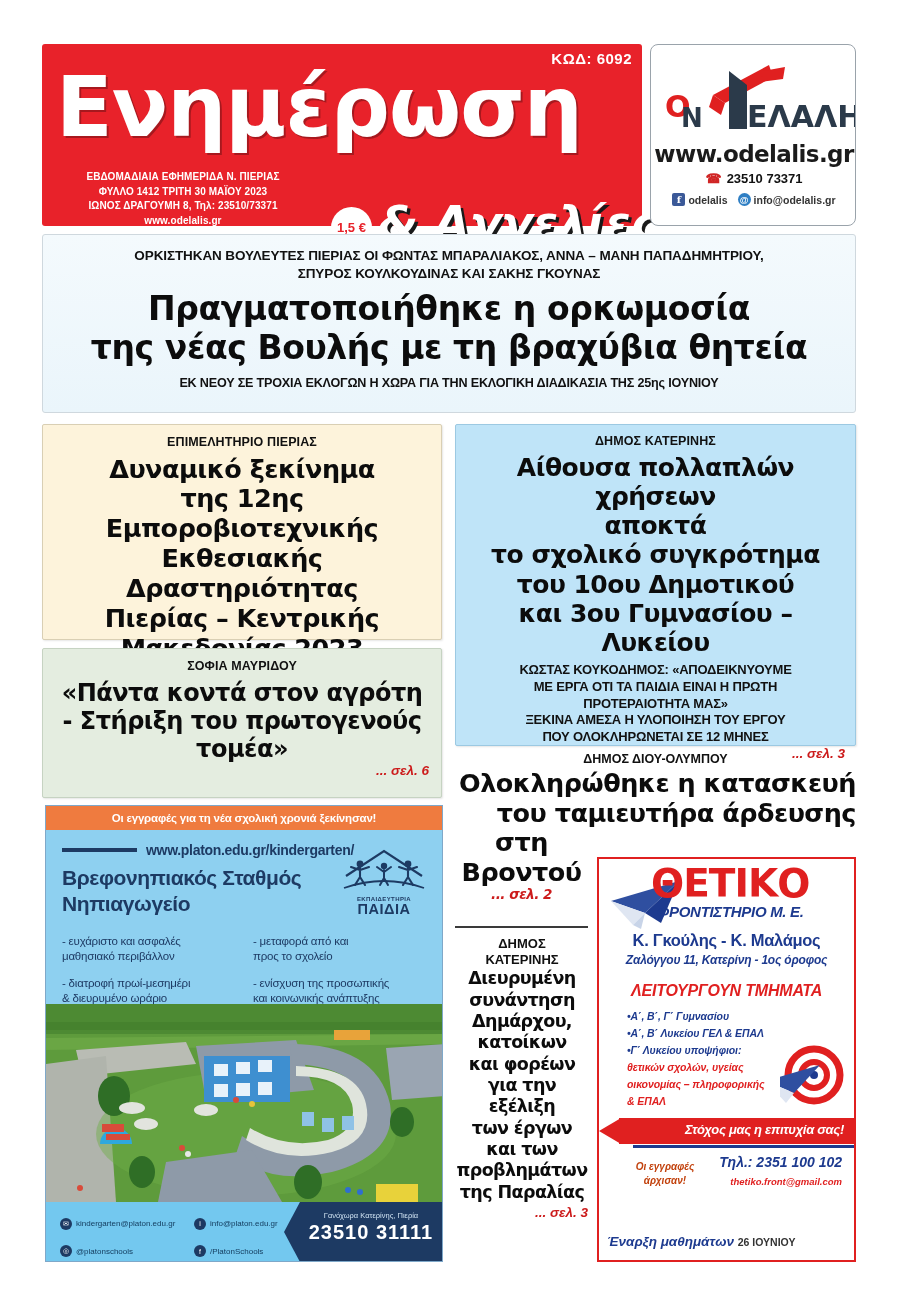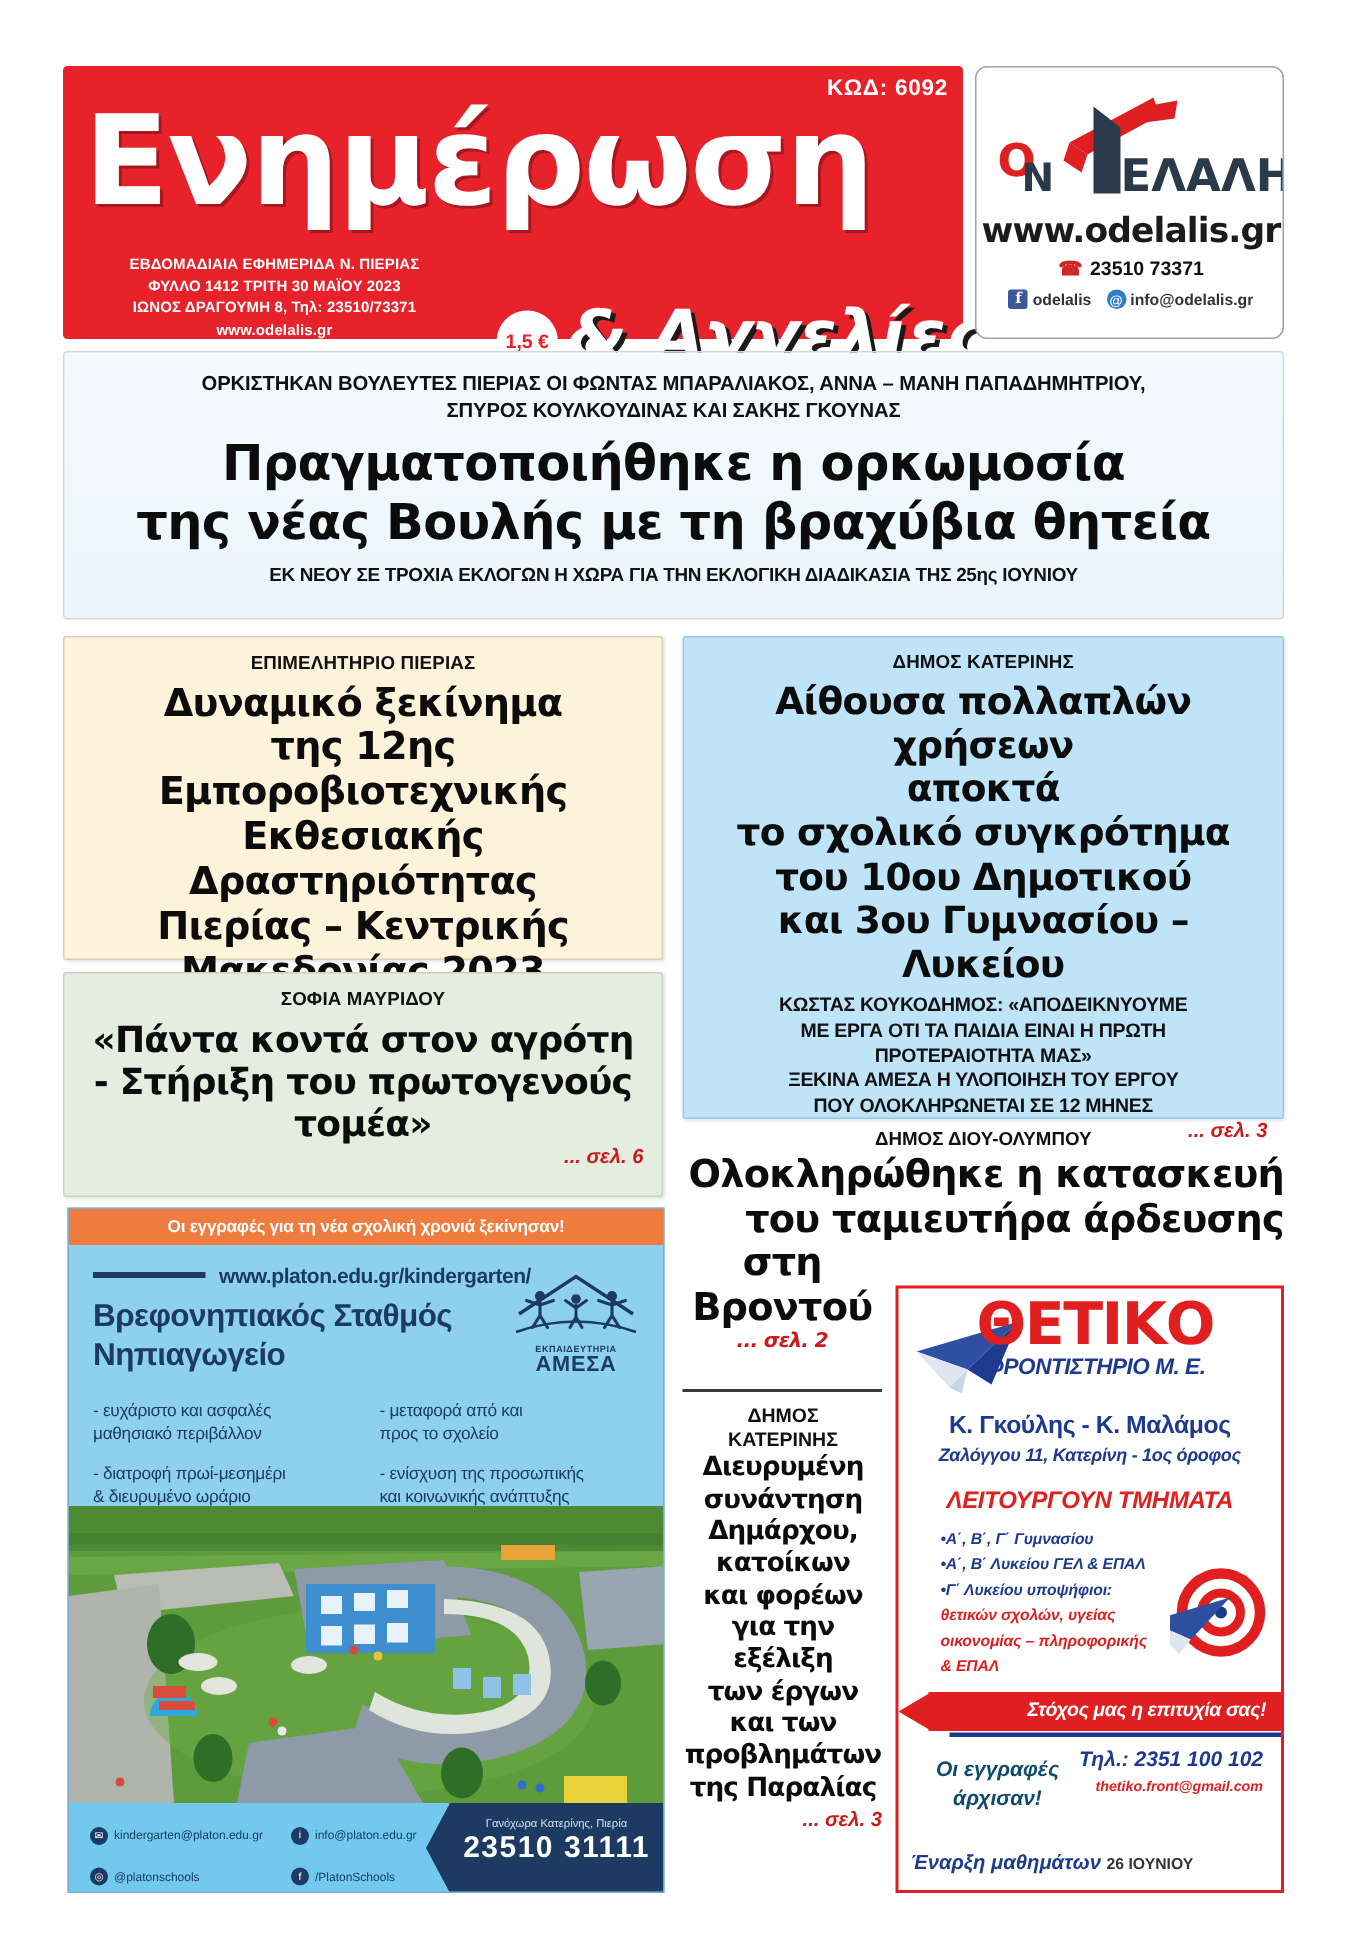--- a/index.html
+++ b/index.html
@@ -240,21 +240,21 @@
     font-size:39px; font-weight:bold; color:#e02020; letter-spacing:-1px;
     font-family:"DejaVu Sans", sans-serif;
   }
   .th-sub {
     position:absolute; left:58px; top:44px;
     font-size:15px; font-weight:bold; font-style:italic; color:#1d3a8f;
     letter-spacing:-.3px;
   }
   .th-names {
     text-align:center; font-size:16.5px; font-weight:bold; color:#1d3a8f;
-    margin-top:10px; letter-spacing:-.3px;
+    letter-spacing:-.3px;
   }
   .th-addr {
     text-align:center; font-size:12px; font-weight:bold; font-style:italic;
     color:#1d3a8f; margin-top:3px; letter-spacing:-.2px;
   }
   .th-dept {
     text-align:center; font-size:16px; font-weight:bold; font-style:italic;
     color:#e02020; margin-top:15px; letter-spacing:-.2px;
   }
   .th-list { margin:8px 0 0 28px; font-size:10.5px; line-height:1.62; letter-spacing:-.1px; }
@@ -270,21 +270,21 @@
     border-right:22px solid #e02020;
   }
   .th-banner-txt {
     position:absolute; right:10px; top:4px; color:#ffffff;
     font-size:13px; font-weight:bold; font-style:italic; letter-spacing:-.3px;
   }
   .th-blueline { position:absolute; left:34px; top:27px; right:0; height:3px; background:#1d3a8f; }
   .th-contact { position:relative; height:62px; }
   .th-enroll {
     position:absolute; left:10px; top:12px; width:112px; text-align:center;
-    font-size:14px; font-weight:bold; font-style:italic; color:#0c4a6e; line-height:1.35;
+    font-size:10px; font-weight:bold; font-style:italic; color:#c2410c; line-height:1.35;
   }
   .th-tel {
     position:absolute; right:12px; top:6px;
     font-size:14px; font-weight:bold; font-style:italic; color:#1d3a8f;
   }
   .th-mail {
     position:absolute; right:12px; top:28px;
     font-size:9.5px; font-weight:bold; font-style:italic; color:#e02020;
   }
   .th-start {
@@ -443,21 +443,21 @@
           <path d="M6,30 L44,5 L82,30" fill="none" stroke="#1d3a63" stroke-width="2.2"></path>
           <path d="M4,42 Q44,28 84,42" fill="none" stroke="#1d3a63" stroke-width="1.8"></path>
           <circle cx="20" cy="18" r="3.4" fill="#1d3a63"></circle>
           <path d="M20,22 L20,31 M20,24 L11,21 M20,24 L29,21 M20,31 L15,39 M20,31 L25,39" stroke="#1d3a63" stroke-width="2.1" fill="none" stroke-linecap="round"></path>
           <circle cx="44" cy="20" r="3.2" fill="#1d3a63"></circle>
           <path d="M44,24 L44,32 M44,26 L37,21 M44,26 L51,21 M44,32 L40,39 M44,32 L48,39" stroke="#1d3a63" stroke-width="2" fill="none" stroke-linecap="round"></path>
           <circle cx="68" cy="18" r="3.4" fill="#1d3a63"></circle>
           <path d="M68,22 L68,31 M68,24 L59,21 M68,24 L77,21 M68,31 L63,39 M68,31 L73,39" stroke="#1d3a63" stroke-width="2.1" fill="none" stroke-linecap="round"></path>
         </svg>
         <div class="pl-logo-cap">ΕΚΠΑΙΔΕΥΤΗΡΙΑ</div>
-        <div class="pl-logo-name">ΑΜΕΣΑ</div>
+        <div class="pl-logo-name">ΠΑΙΔΙΑ</div>
       </div>
       <div class="pl-bullets">
         <div style="white-space:pre-line">- ευχάριστο και ασφαλές
   μαθησιακό περιβάλλον</div>
         <div style="white-space:pre-line">- μεταφορά από και
   προς το σχολείο</div>
         <div style="white-space:pre-line">- διατροφή πρωί-μεσημέρι
   &amp; διευρυμένο ωράριο</div>
         <div style="white-space:pre-line">- ενίσχυση της προσωπικής
   και κοινωνικής ανάπτυξης</div>

